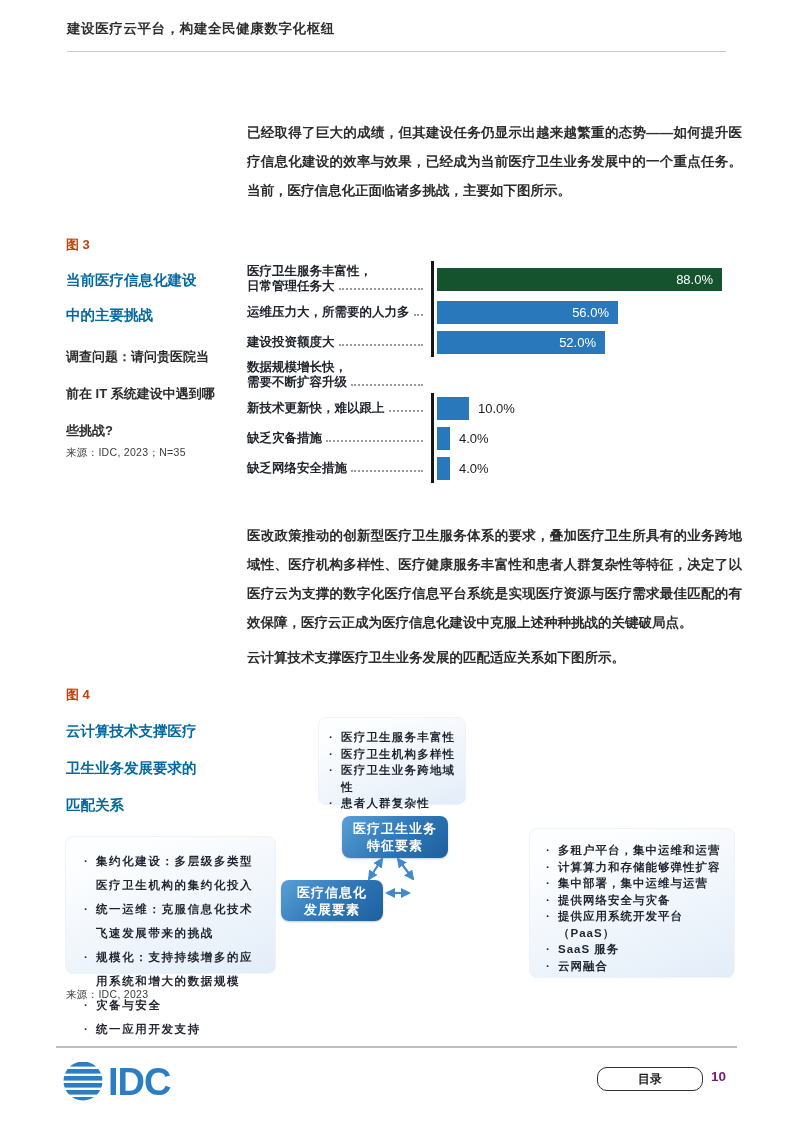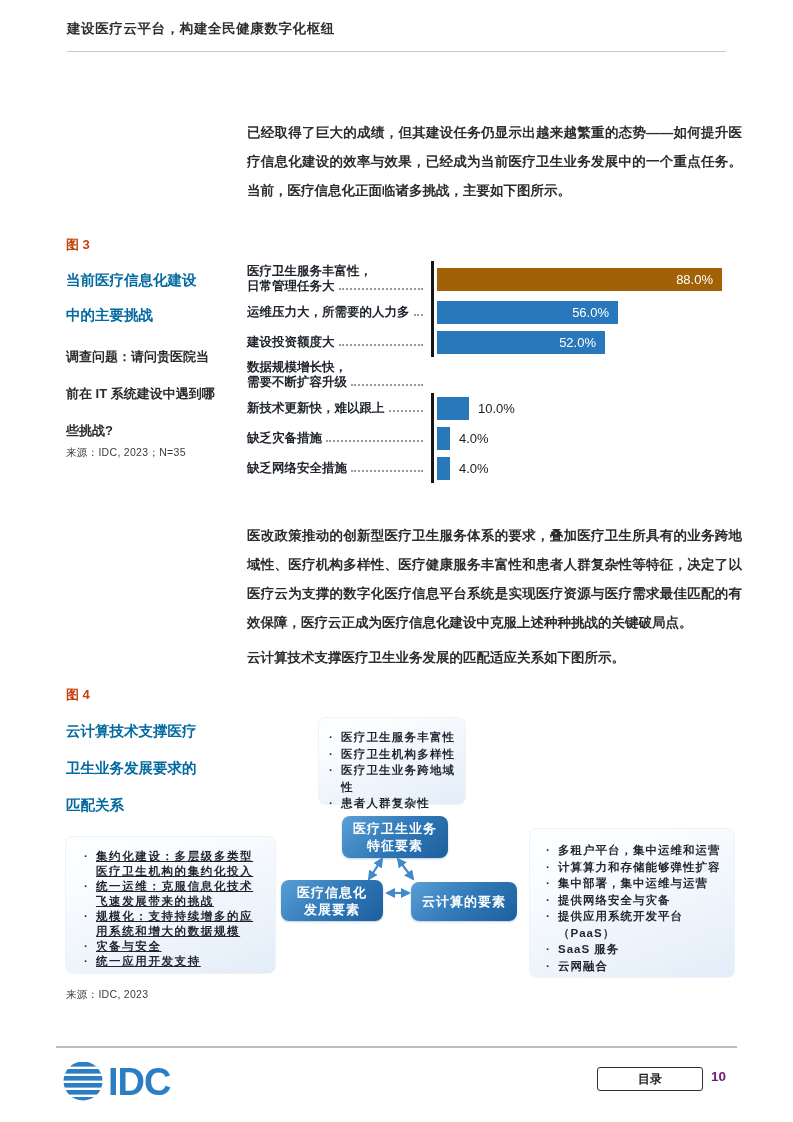--- a/index.html
+++ b/index.html
@@ -37,40 +37,40 @@
 
   
   .soft-box { border-radius:8px; background:linear-gradient(160deg,#fdfeff 15%,#e3edf8 100%);
               border:1px solid #eef3f9; }
   .soft-box ul { list-style:none; }
   .soft-box li { position:relative; padding-left:14px; font-weight:600; color:#1f2430; white-space:pre-line; }
   .soft-box li::before { content:"·"; position:absolute; left:2px; font-weight:700; }
   .box-top { left:318px; top:717px; width:148px; height:88px; padding:11px 8px; }
   .box-top li { font-size:11.5px; line-height:16.5px; letter-spacing:1.2px; }
   .box-left { left:65px; top:836px; width:211px; height:138px; padding:12px 10px 12px 16px; }
-  .box-left li { font-size:11.5px; line-height:15px; letter-spacing:1.6px;text-decoration:underline; }
+  .box-left li { font-size:11.5px; line-height:24px; letter-spacing:1.6px; }
   .box-right { left:529px; top:828px; width:206px; height:150px; padding:13px 8px 13px 14px; }
   .box-right li { font-size:11.5px; line-height:16.5px; letter-spacing:1px; }
 
   .blue-box { border-radius:8px; color:#fff; font-weight:700; font-size:13px; letter-spacing:1px;
               display:flex; flex-direction:column; align-items:center; justify-content:center;
               line-height:17px; text-align:center;
               background:linear-gradient(135deg,#5aa0d6 0%,#3179b8 50%,#1d5f9e 100%);
               box-shadow:0 1px 2px rgba(20,60,100,.25); }
   .blue-top { left:342px; top:816px; width:106px; height:42px; }
   .blue-left { left:281px; top:880px; width:102px; height:41px; }
   .blue-right { left:411px; top:882px; width:106px; height:39px; }
 
   .arrows { left:338px; top:854px; }
 
   
   .footer-rule { left:56px; top:1046px; width:681px; height:1.5px; background:#bdbdbd; }
   .idc-logo { left:63px; top:1059px; }
   .toc-pill { left:597px; top:1067px; width:106px; height:24px; border:1.5px solid #2e2e2e;
-              border-radius:3px; display:flex; align-items:center; justify-content:center;
+              border-radius:10px; display:flex; align-items:center; justify-content:center;
               font-size:12px; font-weight:700; color:#1c1c1c; cursor:pointer; background:#fff; }
   .page-num { left:711px; top:1069px; font-size:13.5px; font-weight:700; color:#701a75; }
 </style>
 </head>
 <body>
 
 <div class="page">
 
   <div class="abs doc-title">建设医疗云平台，构建全民健康数字化枢纽</div>
   <div class="abs header-rule"></div>
@@ -95,21 +95,21 @@
     <div id="chart-rows">
         <div class="chart-row tall">
           <div class="chart-label">
             <div class="lbl-line">医疗卫生服务丰富性，</div>
             <div class="lbl-line last">
               <span>日常管理任务大</span>
               <i class="leader"></i>
             </div>
           </div>
           <div class="bar-area">
-            <div class="bar" style="width: 285px; background: #a16207;">
+            <div class="bar" style="width: 285px; background: #14532d;">
               <span class="inlabel">88.0%</span>
             </div>
           </div>
         </div>
         <div class="chart-row">
           <div class="chart-label">
             <div class="lbl-line last">
               <span>运维压力大，所需要的人力多</span>
               <i class="leader"></i>
             </div>
@@ -202,23 +202,20 @@
       </ul>
   </div>
 
   <div class="abs blue-box blue-top">
     <span>医疗卫生业务</span>
     <span>特征要素</span>
   </div>
   <div class="abs blue-box blue-left">
     <span>医疗信息化</span>
     <span>发展要素</span>
-  </div>
-  <div class="abs blue-box blue-right">
-    <span>云计算的要素</span>
   </div>
 
   <svg class="abs arrows" width="124" height="52" viewBox="0 0 124 52">
     <defs>
       <marker id="ah" viewBox="0 0 10 10" refX="8" refY="5" markerWidth="4.6" markerHeight="4.6" orient="auto-start-reverse">
         <path d="M0,0 L10,5 L0,10 z" fill="#4189c9"></path>
       </marker>
     </defs>
     <line x1="44" y1="5" x2="31" y2="25" stroke="#4189c9" stroke-width="2.2" marker-start="url(#ah)" marker-end="url(#ah)"></line>
     <line x1="60" y1="5" x2="75" y2="25" stroke="#4189c9" stroke-width="2.2" marker-start="url(#ah)" marker-end="url(#ah)"></line>

